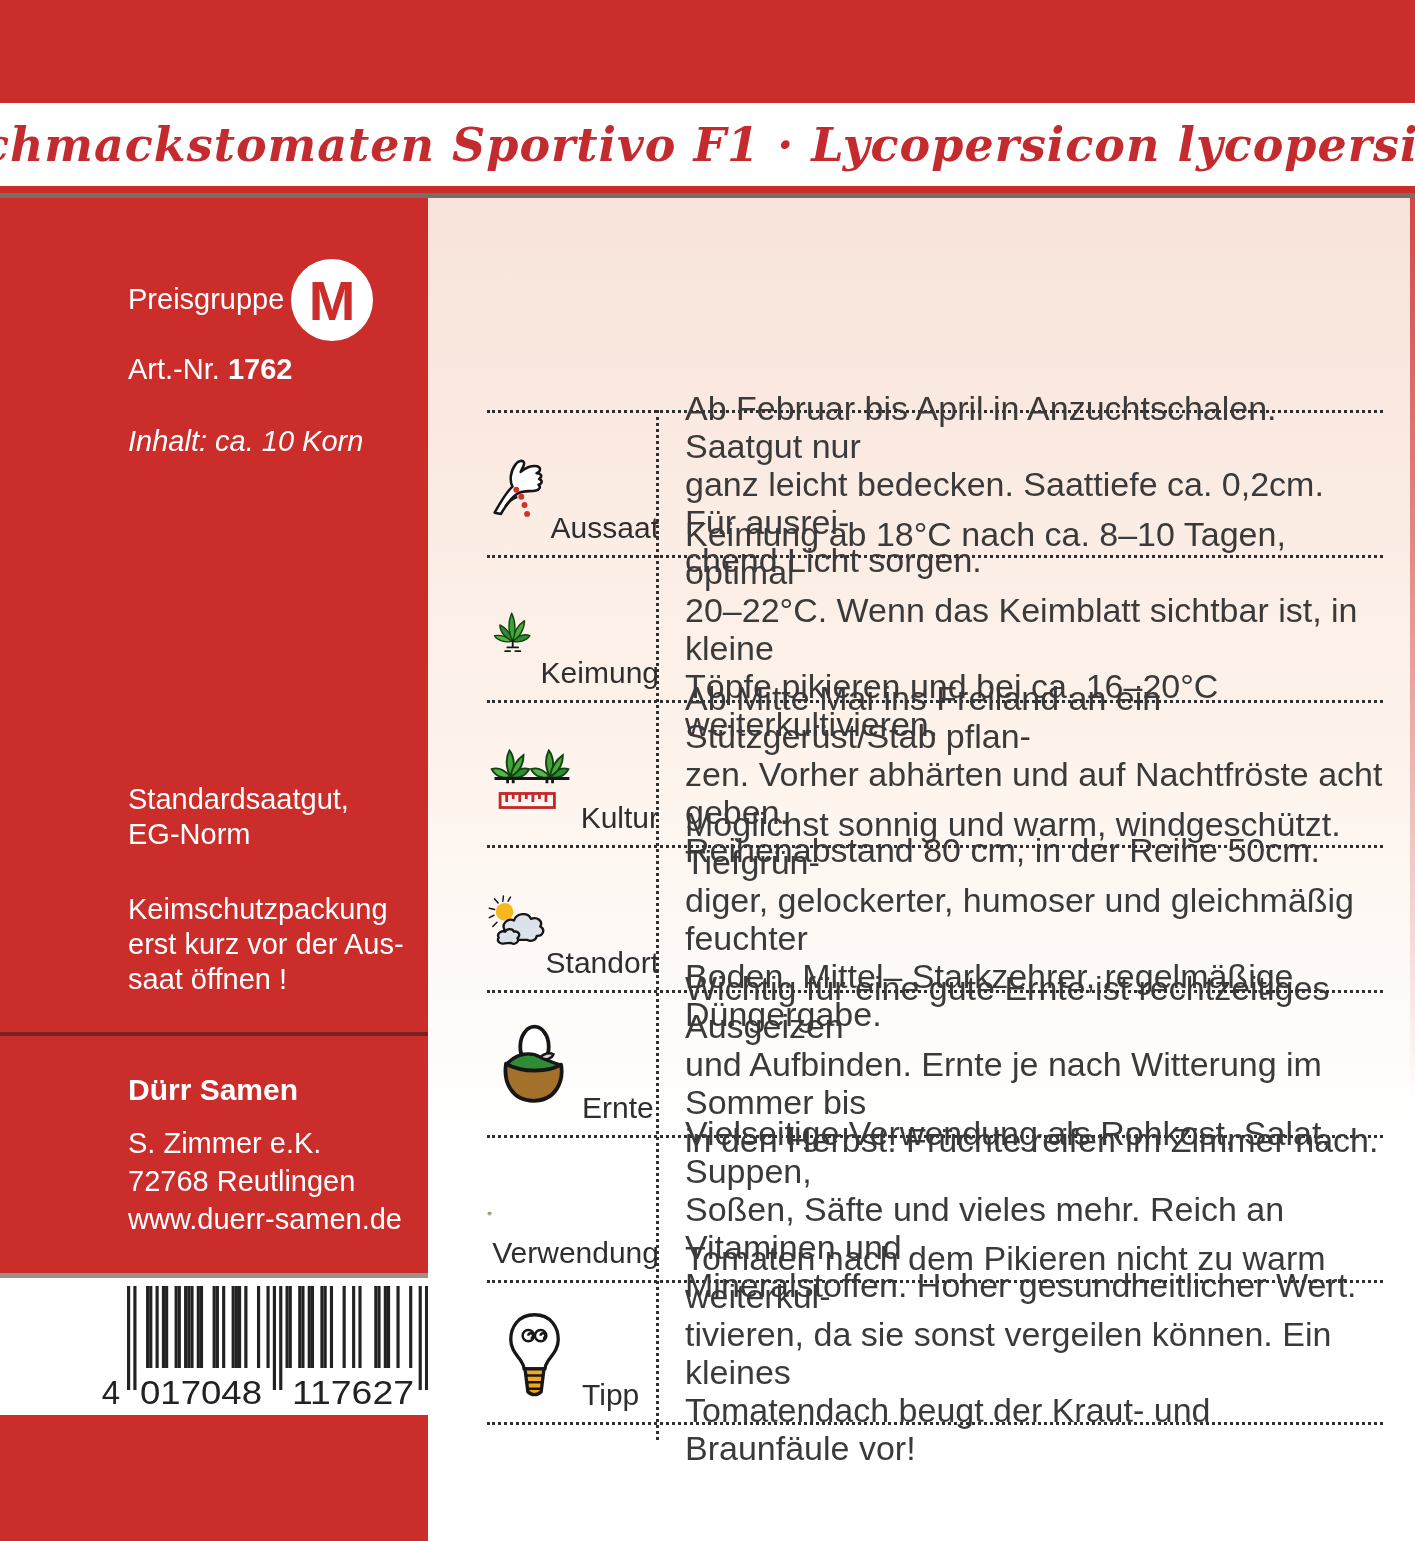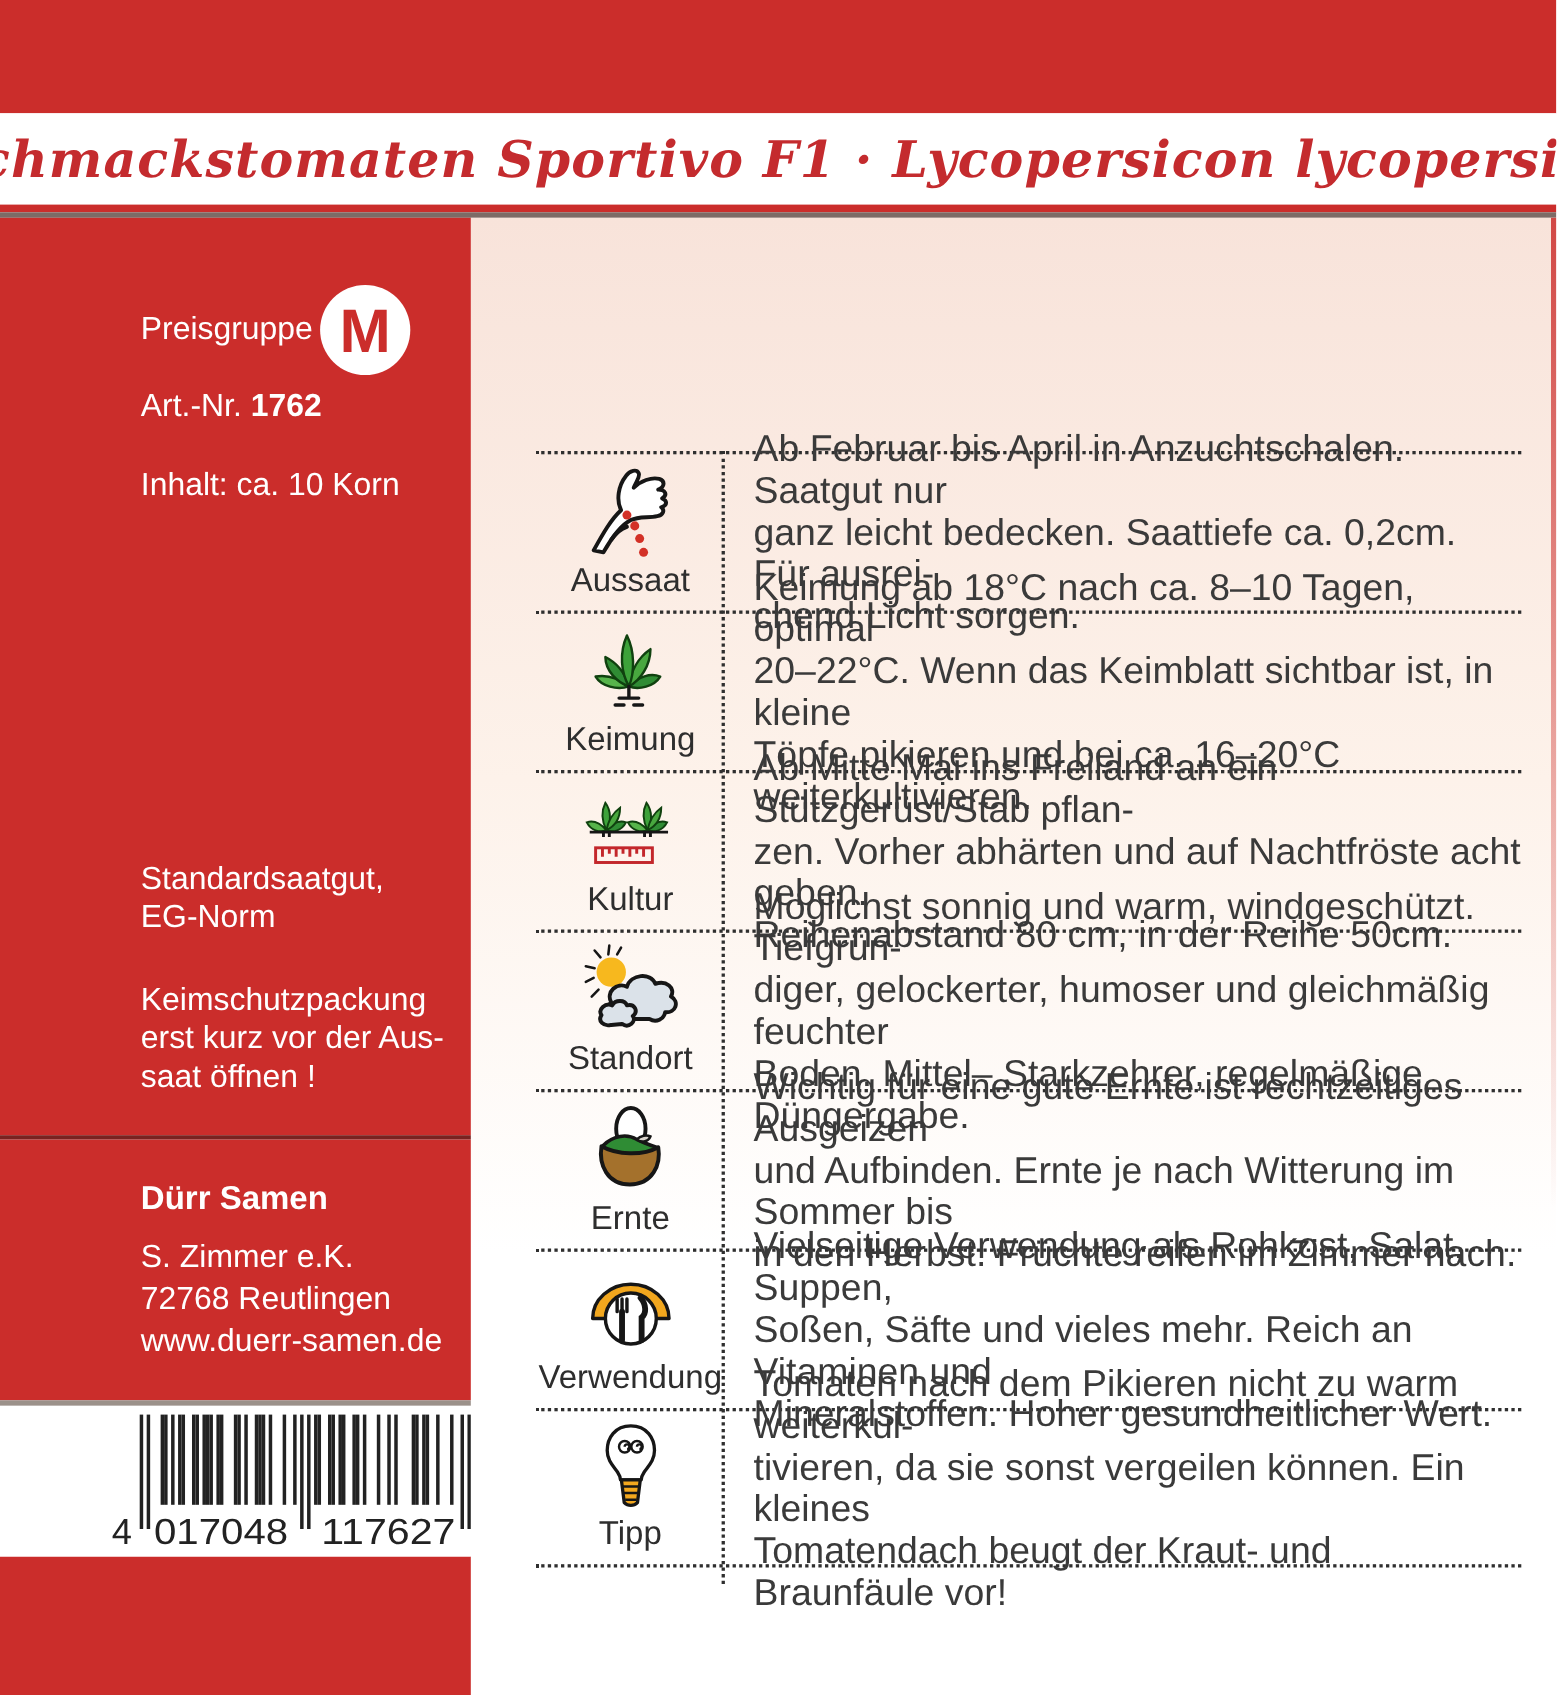--- a/index.html
+++ b/index.html
@@ -35,21 +35,21 @@
   .multiline{white-space:pre-line;}
   .m-badge{position:absolute;left:291px;top:259px;width:82px;height:82px;border-radius:50%;
            background:#fff;display:flex;align-items:center;justify-content:center;
            font-weight:bold;font-size:56px;color:var(--brand-red);}
   .bold{font-weight:bold;}
   
   .intro{position:absolute;left:487px;top:236px;width:905px;font-size:27px;line-height:38px;}
   .info-table{position:absolute;left:487px;top:410px;width:896px;}
   .row{display:flex;height:145px;box-sizing:border-box;border-top:3px dotted #2f2f2f;}
   .row:last-child{border-bottom:3px dotted #2f2f2f;}
-  .icon-cell{width:172px;display:flex;flex-direction:column;align-items:center;position:relative;}
+  .icon-cell{width:172px;display:flex;flex-direction:row;align-items:center;position:relative;}
   .row-icon{width:95px;height:95px;margin-top:9px;}
   .row-label{margin-top:auto;margin-bottom:10px;font-size:30px;color:#2e2e2e;}
   .text-cell{flex:1;display:flex;align-items:center;padding-left:26px;font-size:34px;line-height:38px;}
   .v-dot{position:absolute;left:656px;top:410px;height:1030px;width:0;border-left:3px dotted #2f2f2f;}
   svg text{font-family:"Liberation Sans",sans-serif;}
 </style>
 </head>
 <body>
 
 <div class="page">
@@ -69,21 +69,21 @@
   <div class="sidebar-divider"></div>
   <div class="sidebar-lower"></div>
   <div class="barcode-rule"></div>
   <div class="sidebar-bottom"></div>
 
   <div class="side-text" style="top:282px;">Preisgruppe</div>
   <div class="m-badge">
     <span>M</span>
   </div>
   <div class="side-text" style="top:352px;text-align:center;"><span>Art.-Nr.</span>&nbsp;<span class="bold">1762</span></div>
-  <div class="side-text" style="top:424px;">Inhalt: ca. 10 Korn</div>
+  <div class="side-text" style="top:424px;font-style:italic;">Inhalt: ca. 10 Korn</div>
   <div class="side-text multiline" style="top:892px;">Keimschutzpackung
 erst kurz vor der Aus-
 saat öffnen !</div>
   <div class="side-text multiline" style="top:782px;">Standardsaatgut,
 EG-Norm</div>
   <div class="side-text bold" style="top:1072px;font-size:30px;">Dürr Samen</div>
   <div class="side-text" style="top:1124px;line-height:38px;">S. Zimmer e.K.</div>
   <div class="side-text" style="top:1162px;line-height:38px;">72768 Reutlingen</div>
   <div class="side-text" style="top:1200px;line-height:38px;">www.duerr-samen.de</div>
 

